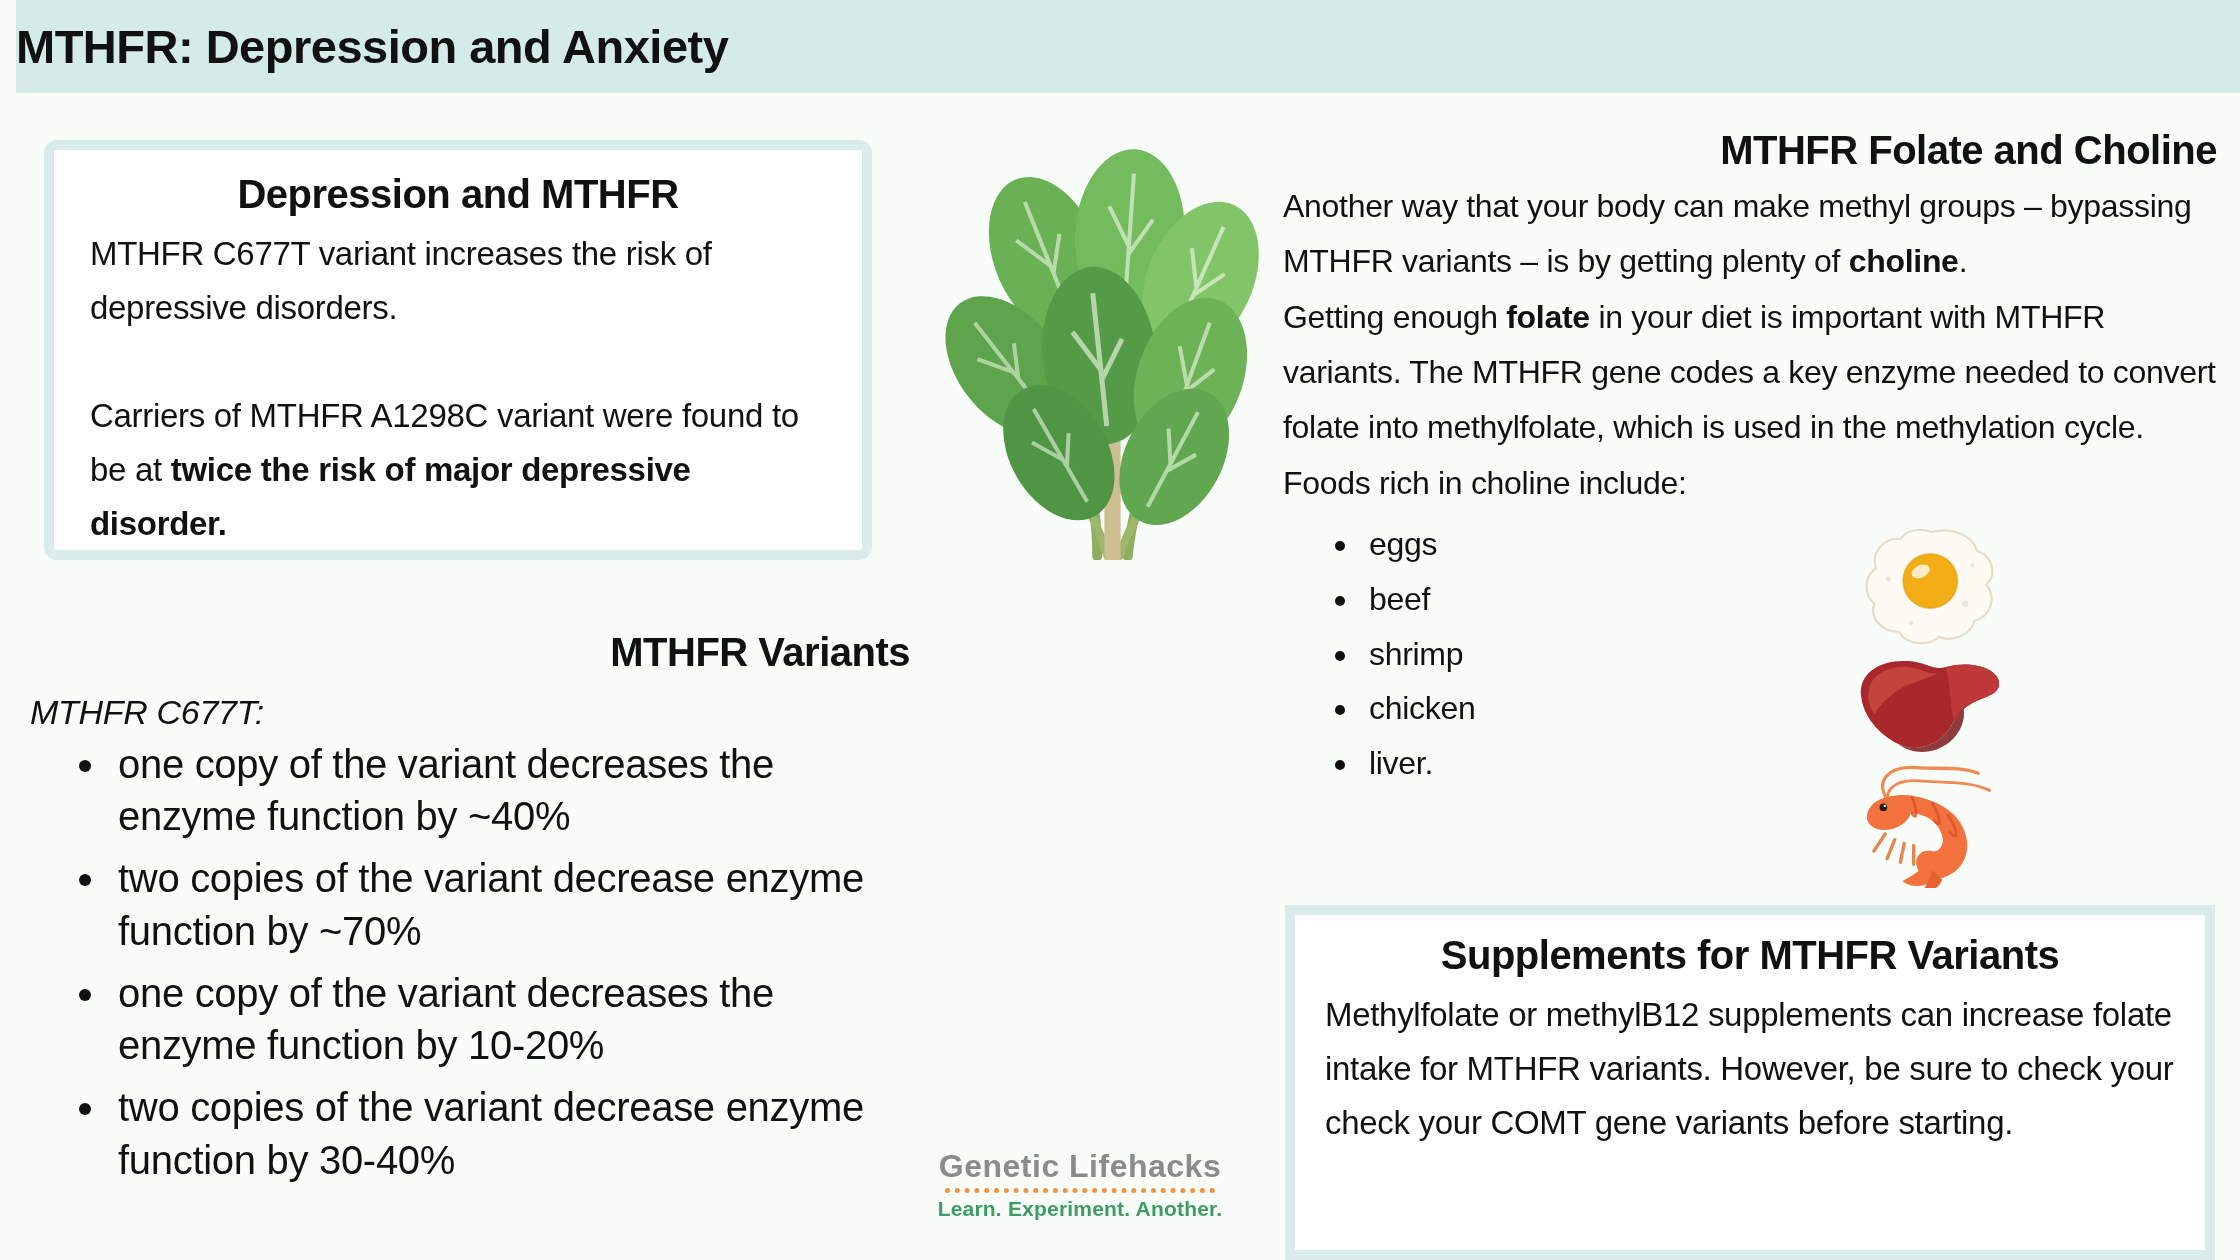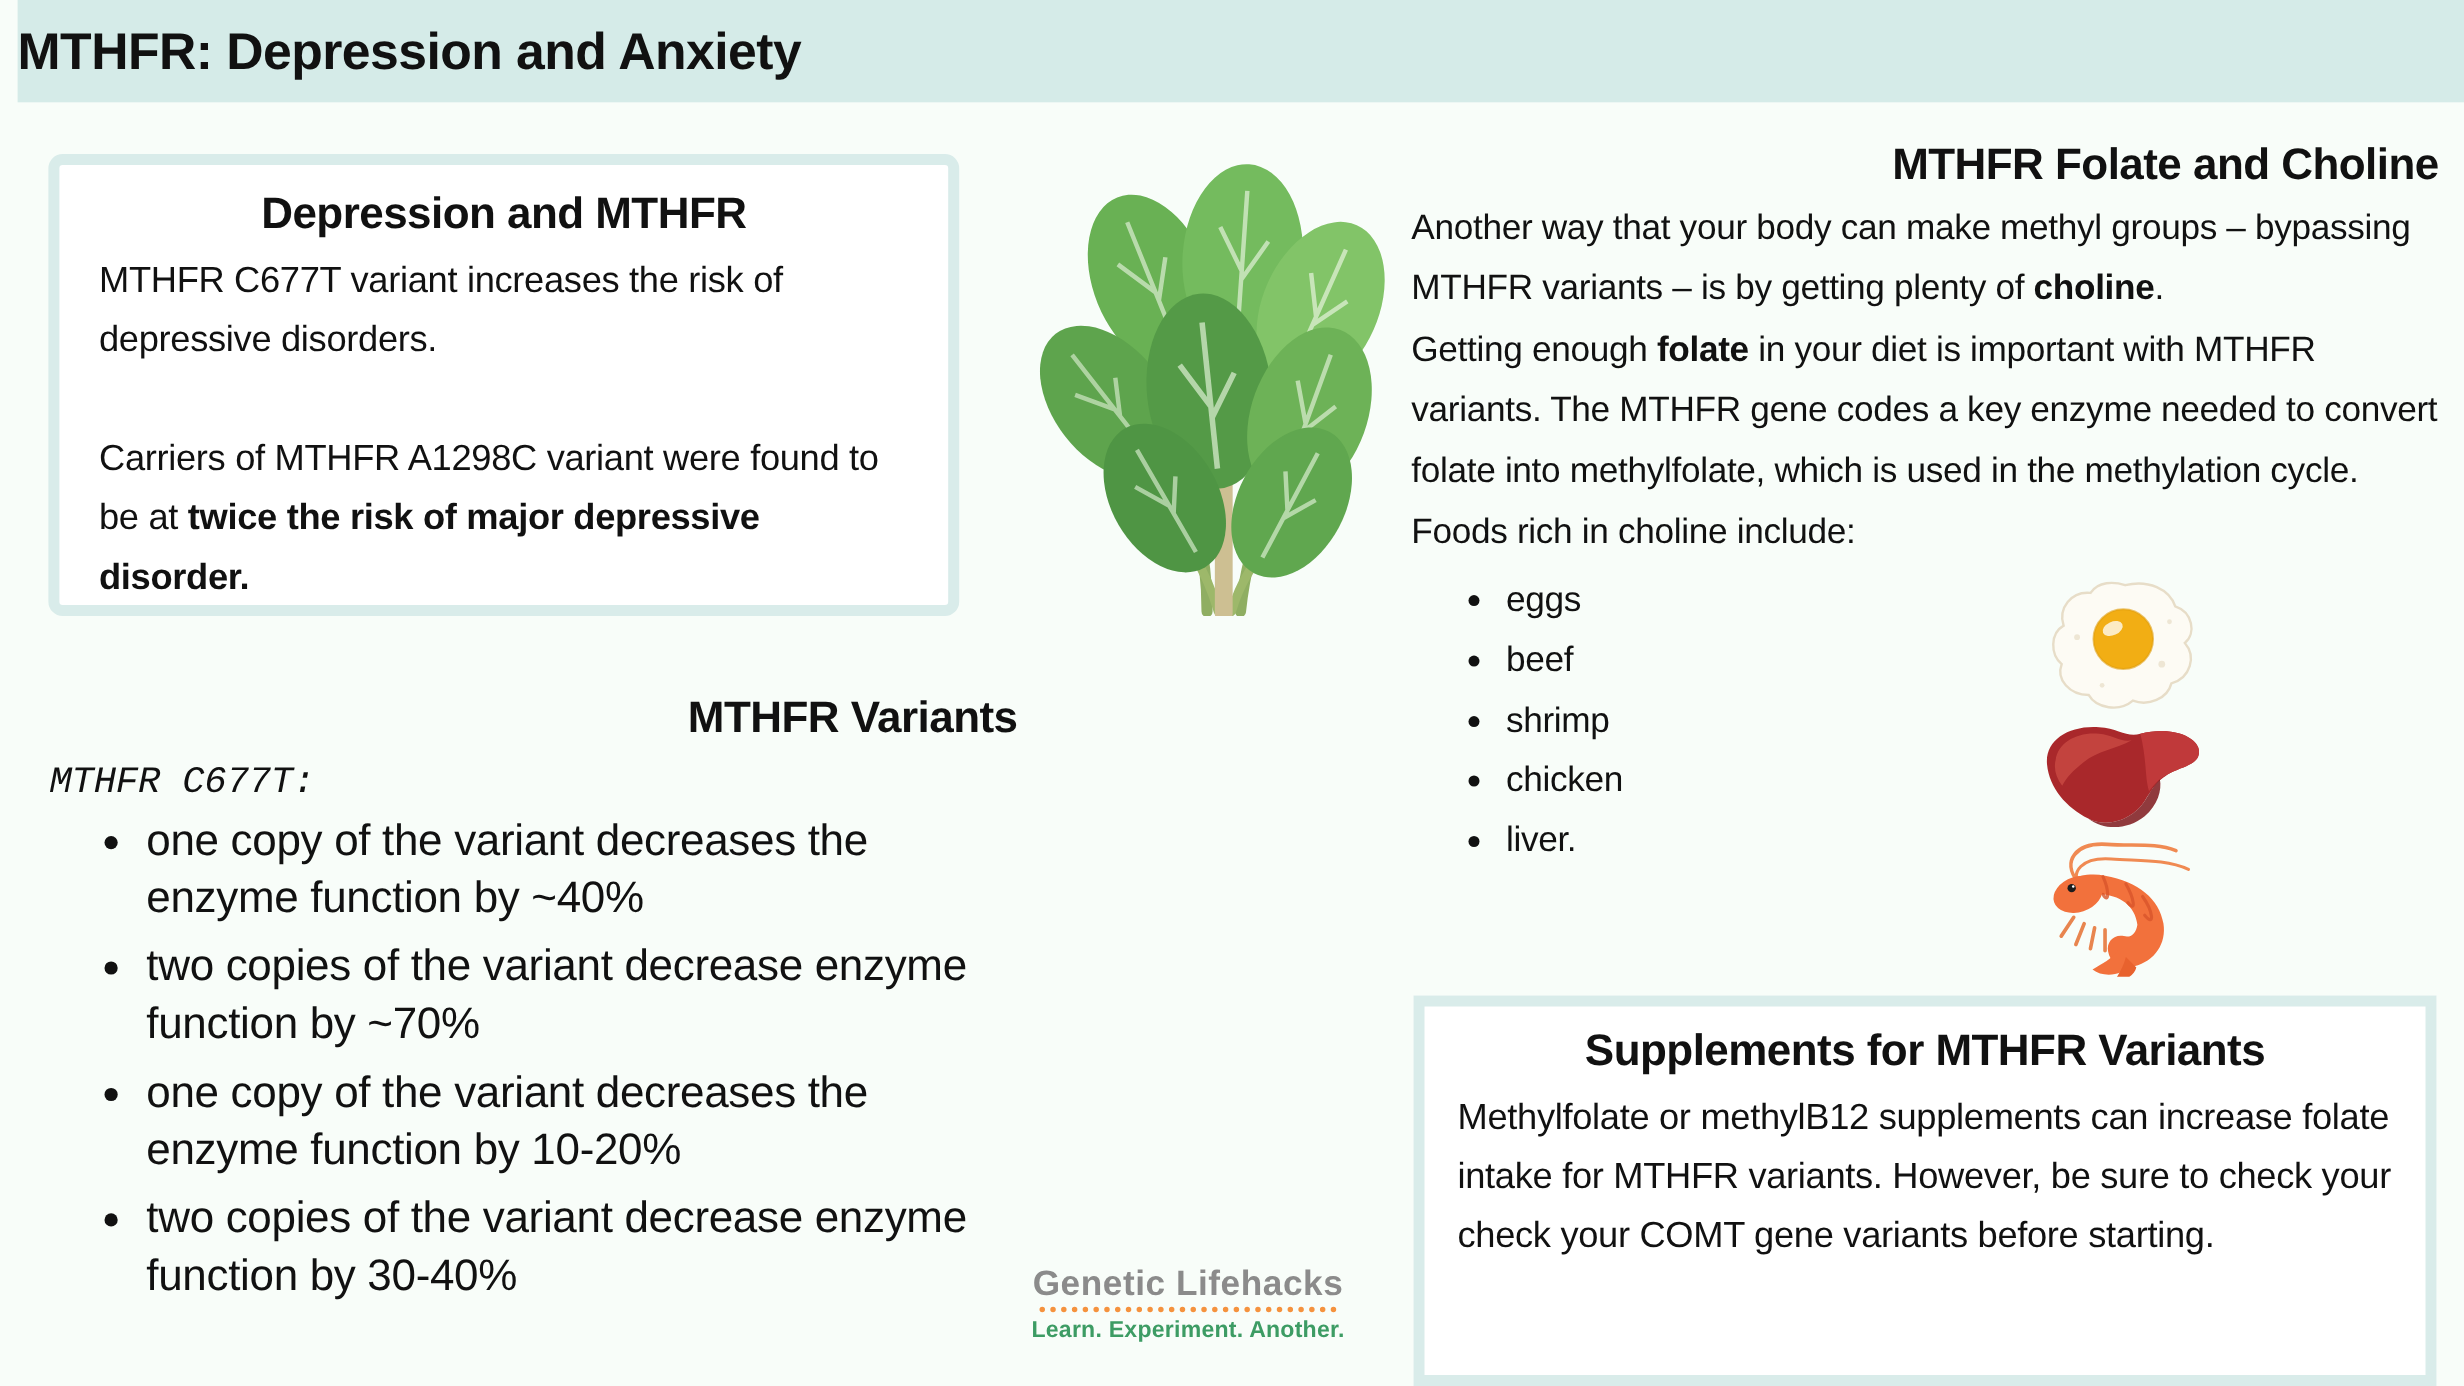--- a/index.html
+++ b/index.html
@@ -40,25 +40,25 @@
   }
   .depression-box{left:44px;top:140px;width:828px;height:420px;padding:14px 36px 0 36px;border-radius:13px;}
   .supplements-box{left:1285px;top:905px;width:930px;height:355px;padding:10px 30px 0 30px;}
   .box-title{
     margin:8px 0 10px 0;font-size:40px;font-weight:700;text-align:center;letter-spacing:-0.5px;
   }
   .box-body{font-size:33px;line-height:1.64;letter-spacing:-0.3px;}
   .box-body p{margin:0 0 54px 0;}
   .box-body p:last-child{margin-bottom:0;}
   
-  .variants{position:absolute;left:45px;top:630px;width:880px;}
+  .variants{position:absolute;left:30px;top:630px;width:880px;}
   .section-title{
     margin:0 0 16px 0;font-size:40px;font-weight:700;text-align:right;letter-spacing:-0.5px;
   }
-  .variant-label{font-style:italic;font-size:34px;line-height:1.25;letter-spacing:-0.3px;font-family:Liberation Mono, monospace;}
+  .variant-label{font-style:italic;font-size:34px;line-height:1.25;letter-spacing:-0.3px;}
   ul.bullets{
     margin:4px 0 2px 0;padding-left:80px;
     font-size:40px;line-height:1.32;letter-spacing:-0.3px;
   }
   ul.bullets li{margin-bottom:9px;padding-left:8px;}
   
   .folate{position:absolute;left:1283px;top:128px;width:934px;}
   .folate .section-title{margin-bottom:6px;}
   .folate p{margin:0;font-size:32px;line-height:1.73;letter-spacing:-0.3px;}
   .foods-intro{margin-top:0;}

